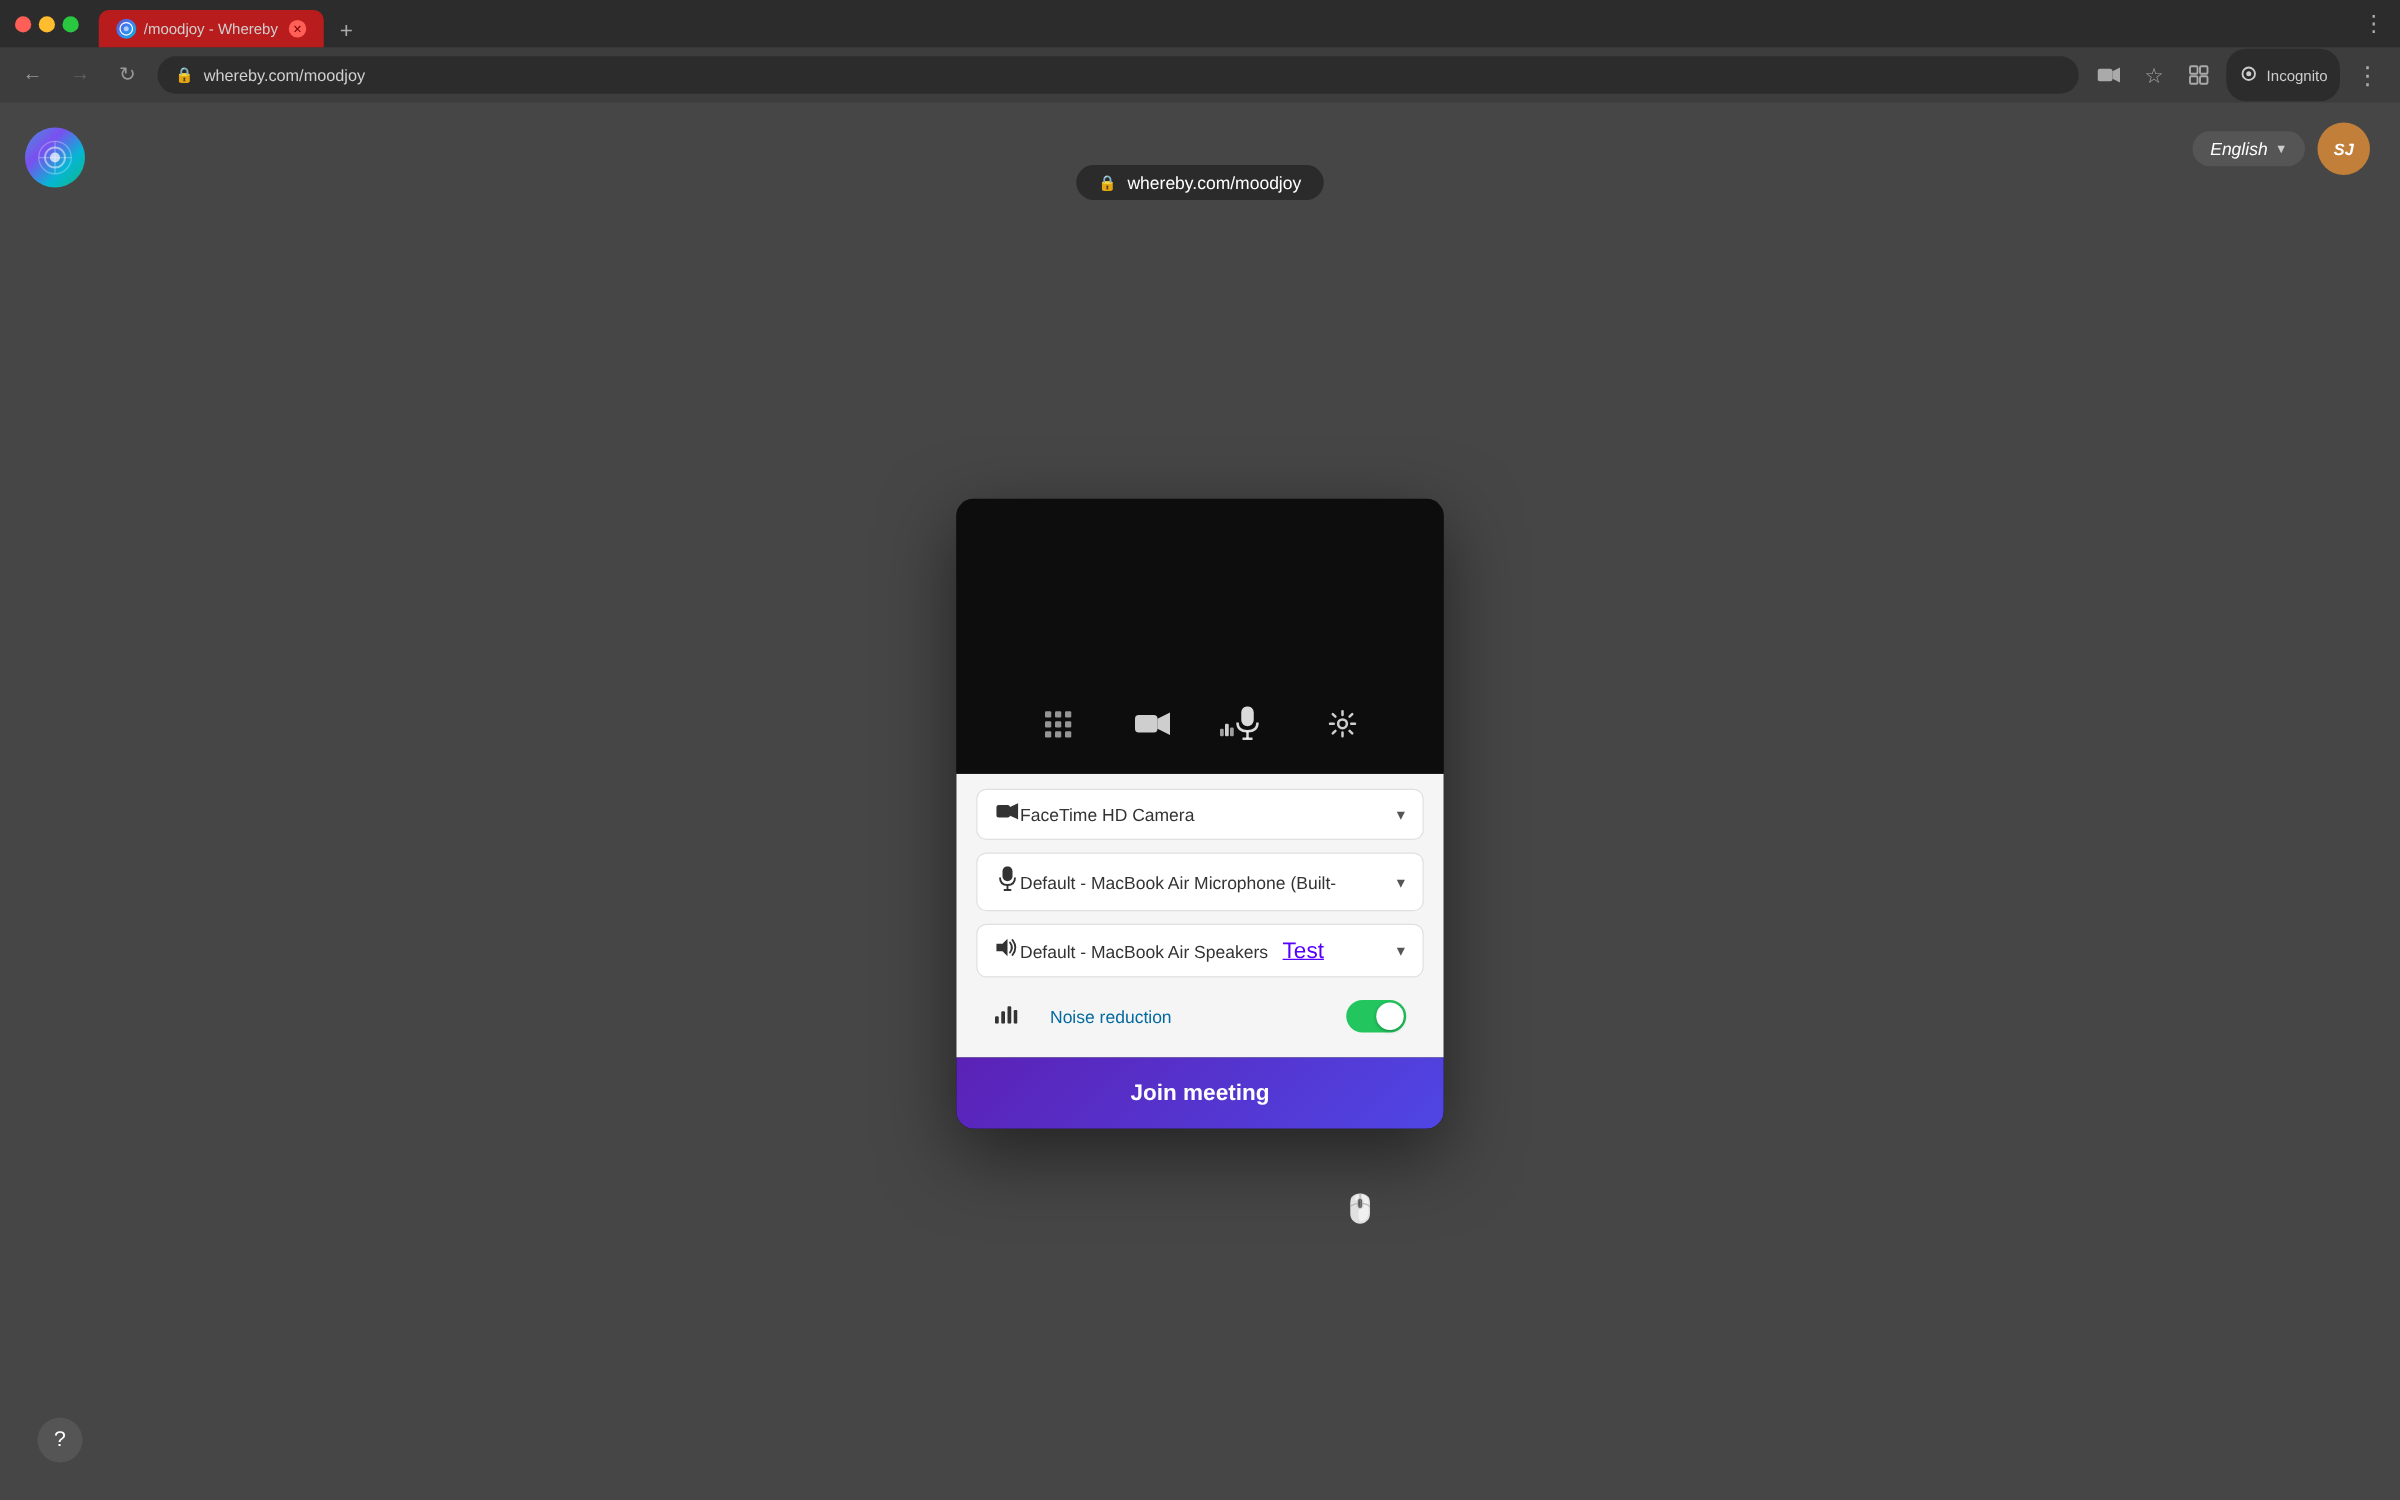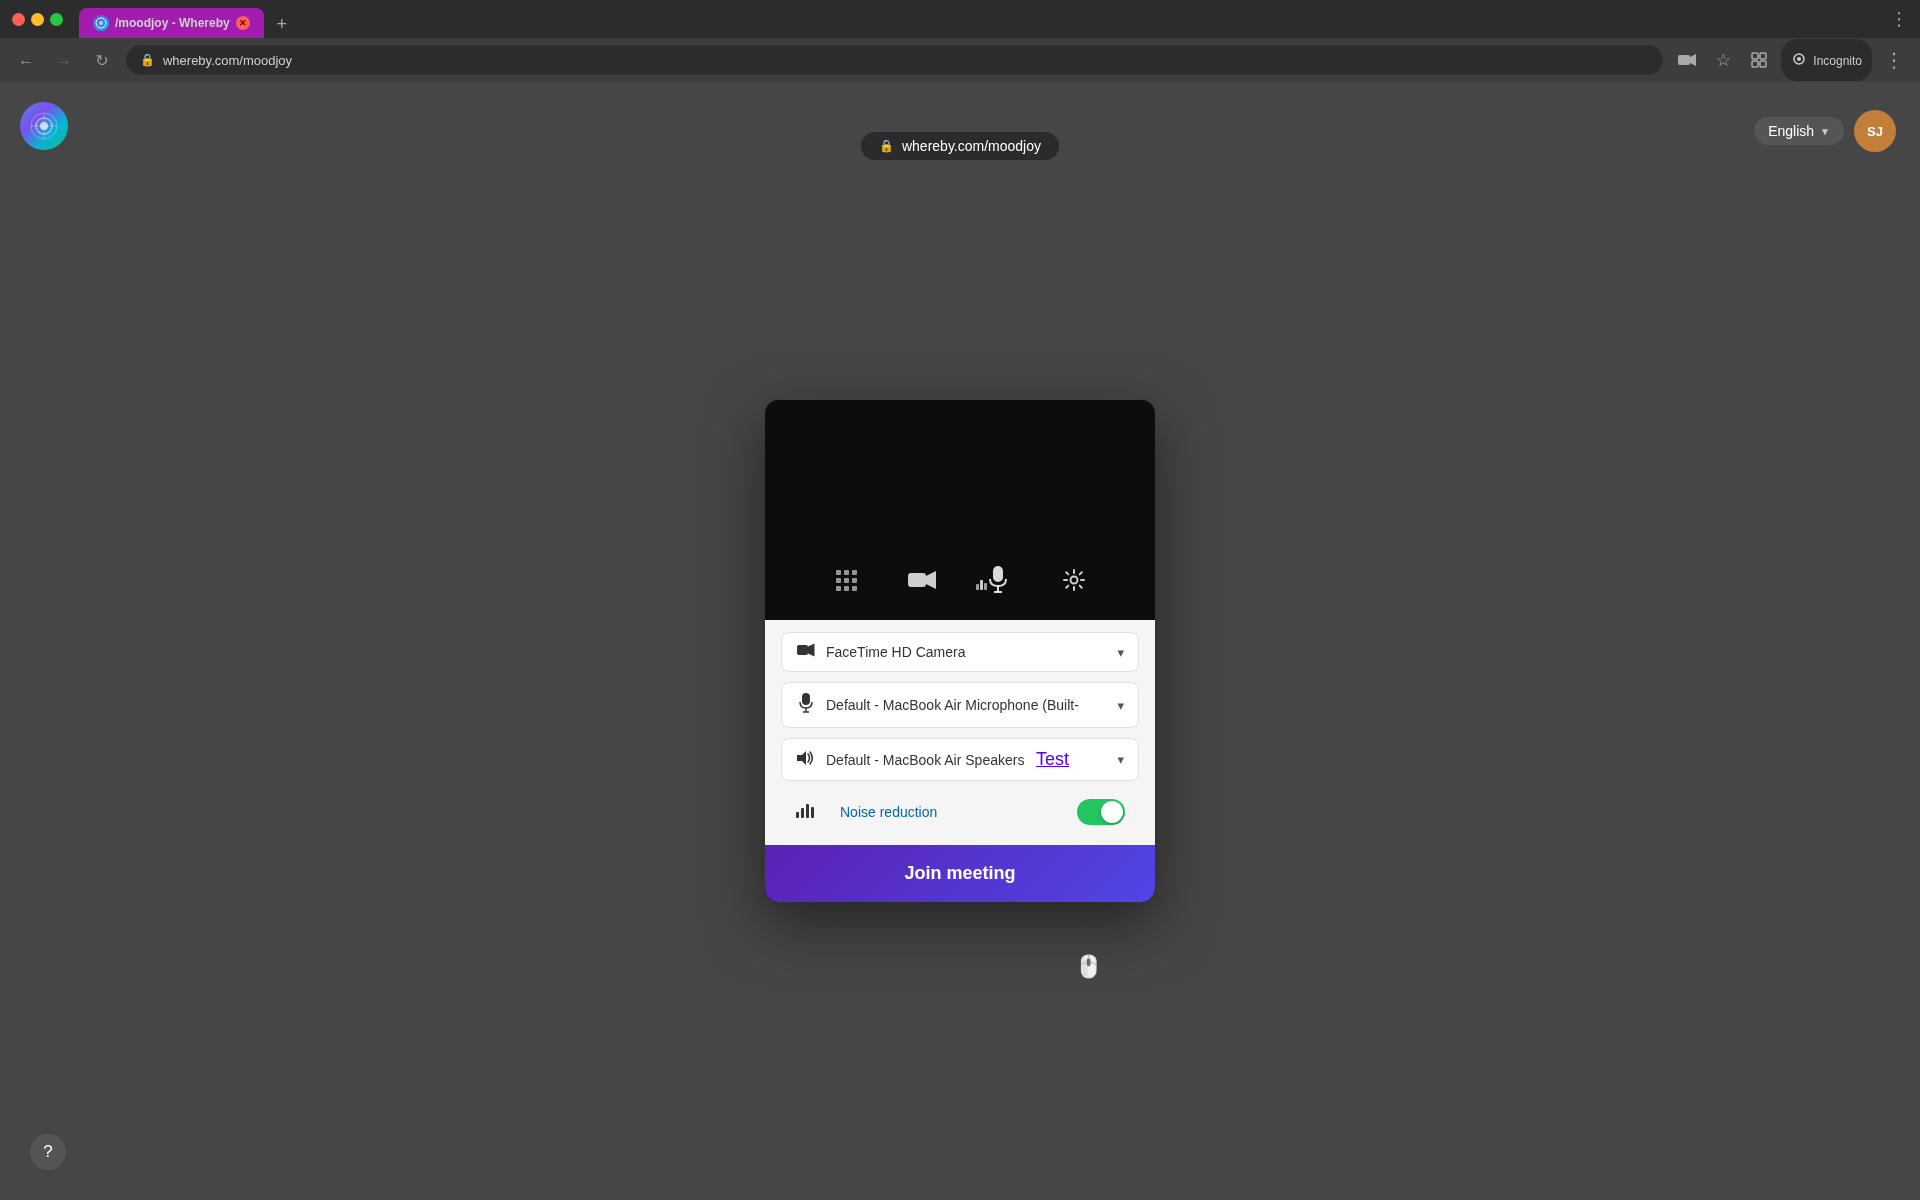--- a/index.html
+++ b/index.html
@@ -57,22 +57,21 @@
       border-radius: 8px 8px 0 0;
       padding: 6px 14px;
       display: flex;
       align-items: center;
       gap: 6px;
       height: 30px;
       min-width: 180px;
     }
 
     .tab.active {
-      background: #a21caf;
-      font-weight: bold;
+      background: #b91c1c;
     }
 
     .tab-favicon {
       width: 16px;
       height: 16px;
       border-radius: 50%;
       background: linear-gradient(135deg, #6b4fbb, #3b82f6, #06b6d4);
       display: flex;
       align-items: center;
       justify-content: center;
@@ -206,25 +205,26 @@
       background: linear-gradient(135deg, #4a90d9, #7b4ff0, #06b6d4, #10b981);
       display: flex;
       align-items: center;
       justify-content: center;
       font-size: 22px;
     }
 
     
     .top-right {
       position: absolute;
-      top: 28px;
+      top: 16px;
       right: 24px;
       display: flex;
       align-items: center;
       gap: 10px;
+      font-style: italic;
     }
 
     .language-selector {
       background: #555;
       border-radius: 20px;
       padding: 6px 14px;
       display: flex;
       align-items: center;
       gap: 6px;
       cursor: pointer;
@@ -331,21 +331,20 @@
       padding: 12px 16px;
     }
 
     .dropdown-row {
       background: #fff;
       border: 1px solid #e0e0e0;
       border-radius: 8px;
       padding: 10px 14px;
       display: flex;
       align-items: center;
-      gap: 10px;
       margin-bottom: 10px;
       cursor: pointer;
     }
 
     .dropdown-label {
       flex: 1;
       font-size: 14px;
       color: #333;
       white-space: nowrap;
       overflow: hidden;

